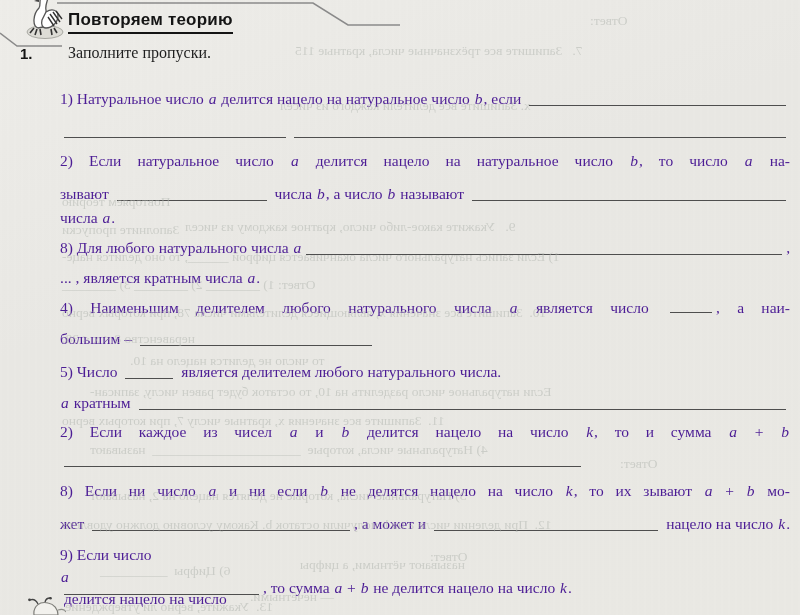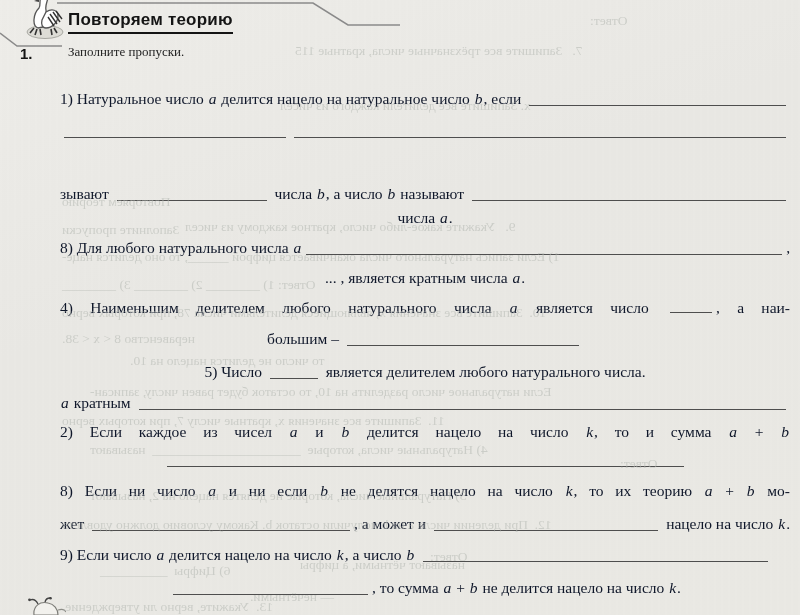--- a/index.html
+++ b/index.html
@@ -14,27 +14,27 @@
   .frame-svg{position:absolute;left:0;top:0;width:800px;height:615px;pointer-events:none;}
   .title{
     position:absolute;left:68px;top:10px;
     font-family:"Liberation Sans", sans-serif;font-weight:bold;font-size:17px;
     color:#141414;border-bottom:2px solid #141414;padding-bottom:2px;letter-spacing:.2px;
   }
   .ex-num{
     position:absolute;left:20px;top:45px;
     font-family:"Liberation Sans", sans-serif;font-weight:bold;font-size:15px;color:#141414;
   }
-  .instruction{position:absolute;left:68px;top:44px;font-size:13px;}
+  .instruction{position:absolute;left:68px;top:44px;font-size:16px;}
   .goose-top{position:absolute;left:24px;top:-2px;width:42px;height:42px;}
   .goose-bottom{position:absolute;left:18px;top:597px;width:48px;height:18px;}
   #content{position:absolute;left:0;top:0;width:800px;height:615px;}
   .line{
     position:absolute;left:60px;right:10px;height:22px;line-height:22px;
-    font-size:15.5px;color:#0f172a;justify-content:center;
+    font-size:15.5px;color:#4c1d95;
   }
   .line.flex{display:flex;align-items:baseline;}
   .line.justify{display:block;text-align:justify;text-align-last:justify;}
   .txt{white-space:pre;}
   .justify .txt{white-space:normal;}
   .math{font-style:italic;font-family:"Liberation Serif",serif;padding:0 1px;}
   .blank{border-bottom:1.4px solid #4e4e4e;height:15px;}
   .flex .blank{align-self:flex-end;margin:0 4px 4px 4px;}
   .blank.fixed{flex:0 0 auto;}
   .justify .blank{display:inline-block;vertical-align:baseline;margin:0 4px;}
@@ -79,20 +79,21 @@
       <i class="math">a</i>
       <span class="txt"> делится нацело на натуральное число </span>
       <i class="math">b</i>
       <span class="txt">, если </span>
       <span class="blank" style="flex: 1 1 0%;"></span>
     </div>
     <div class="line flex" style="top: 120px;">
       <span class="blank fixed" style="width: 222px;"></span>
       <span class="blank" style="flex: 1 1 0%;"></span>
     </div>
+    <div class="line justify" style="top: 150px;"><span class="txt">2) Если натуральное число </span><i class="math">a</i><span class="txt"> делится нацело на натуральное число </span><i class="math">b</i><span class="txt">, то число </span><i class="math">a</i><span class="txt"> на-</span></div>
     <div class="line flex" style="top: 183px;">
       <span class="txt">зывают </span>
       <span class="blank fixed" style="width: 150px;"></span>
       <span class="txt"> числа </span>
       <i class="math">b</i>
       <span class="txt">, а число </span>
       <i class="math">b</i>
       <span class="txt"> называют </span>
       <span class="blank" style="flex: 1 1 0%;"></span>
     </div>
@@ -124,31 +125,31 @@
     </div>
     <div class="line flex" style="top: 392px;">
       <i class="math">a</i>
       <span class="txt"> кратным </span>
       <span class="blank" style="flex: 1 1 0%;"></span>
     </div>
     <div class="line justify" style="top: 421px;"><span class="txt">2) Если каждое из чисел </span><i class="math">a</i><span class="txt"> и </span><i class="math">b</i><span class="txt"> делится нацело на число </span><i class="math">k</i><span class="txt">, то и сумма </span><i class="math">a</i><span class="txt"> + </span><i class="math">b</i></div>
     <div class="line flex" style="top: 449px;">
       <span class="blank fixed" style="width: 517px;"></span>
     </div>
-    <div class="line justify" style="top: 480px;"><span class="txt">8) Если ни число </span><i class="math">a</i><span class="txt"> и ни если </span><i class="math">b</i><span class="txt"> не делятся нацело на число </span><i class="math">k</i><span class="txt">, то их теорию </span><i class="math">a</i><span class="txt"> + </span><i class="math">b</i><span class="txt"> мо-</span></div>
+    <div class="line justify" style="top: 480px;"><span class="txt">8) Если ни число </span><i class="math">a</i><span class="txt"> и ни если </span><i class="math">b</i><span class="txt"> не делятся нацело на число </span><i class="math">k</i><span class="txt">, то их зывают </span><i class="math">a</i><span class="txt"> + </span><i class="math">b</i><span class="txt"> мо-</span></div>
     <div class="line flex" style="top: 513px;">
       <span class="txt">жет </span>
       <span class="blank" style="flex: 1.15 1 0%;"></span>
       <span class="txt">, а может и </span>
       <span class="blank" style="flex: 1 1 0%;"></span>
       <span class="txt"> нацело на число </span>
       <i class="math">k</i>
       <span class="txt">.</span>
     </div>
-    <div class="line flex" style="top: 544px; right: 28px;">
+    <div class="line flex" style="top: 544px; right: 28px; flex-direction: column;">
       <span class="txt">9) Если число </span>
       <i class="math">a</i>
       <span class="txt"> делится нацело на число </span>
       <i class="math">k</i>
       <span class="txt">, а число </span>
       <i class="math">b</i>
       <span class="txt"> </span>
       <span class="blank" style="flex: 1 1 0%;"></span>
     </div>
     <div class="line flex" style="top: 577px;">

